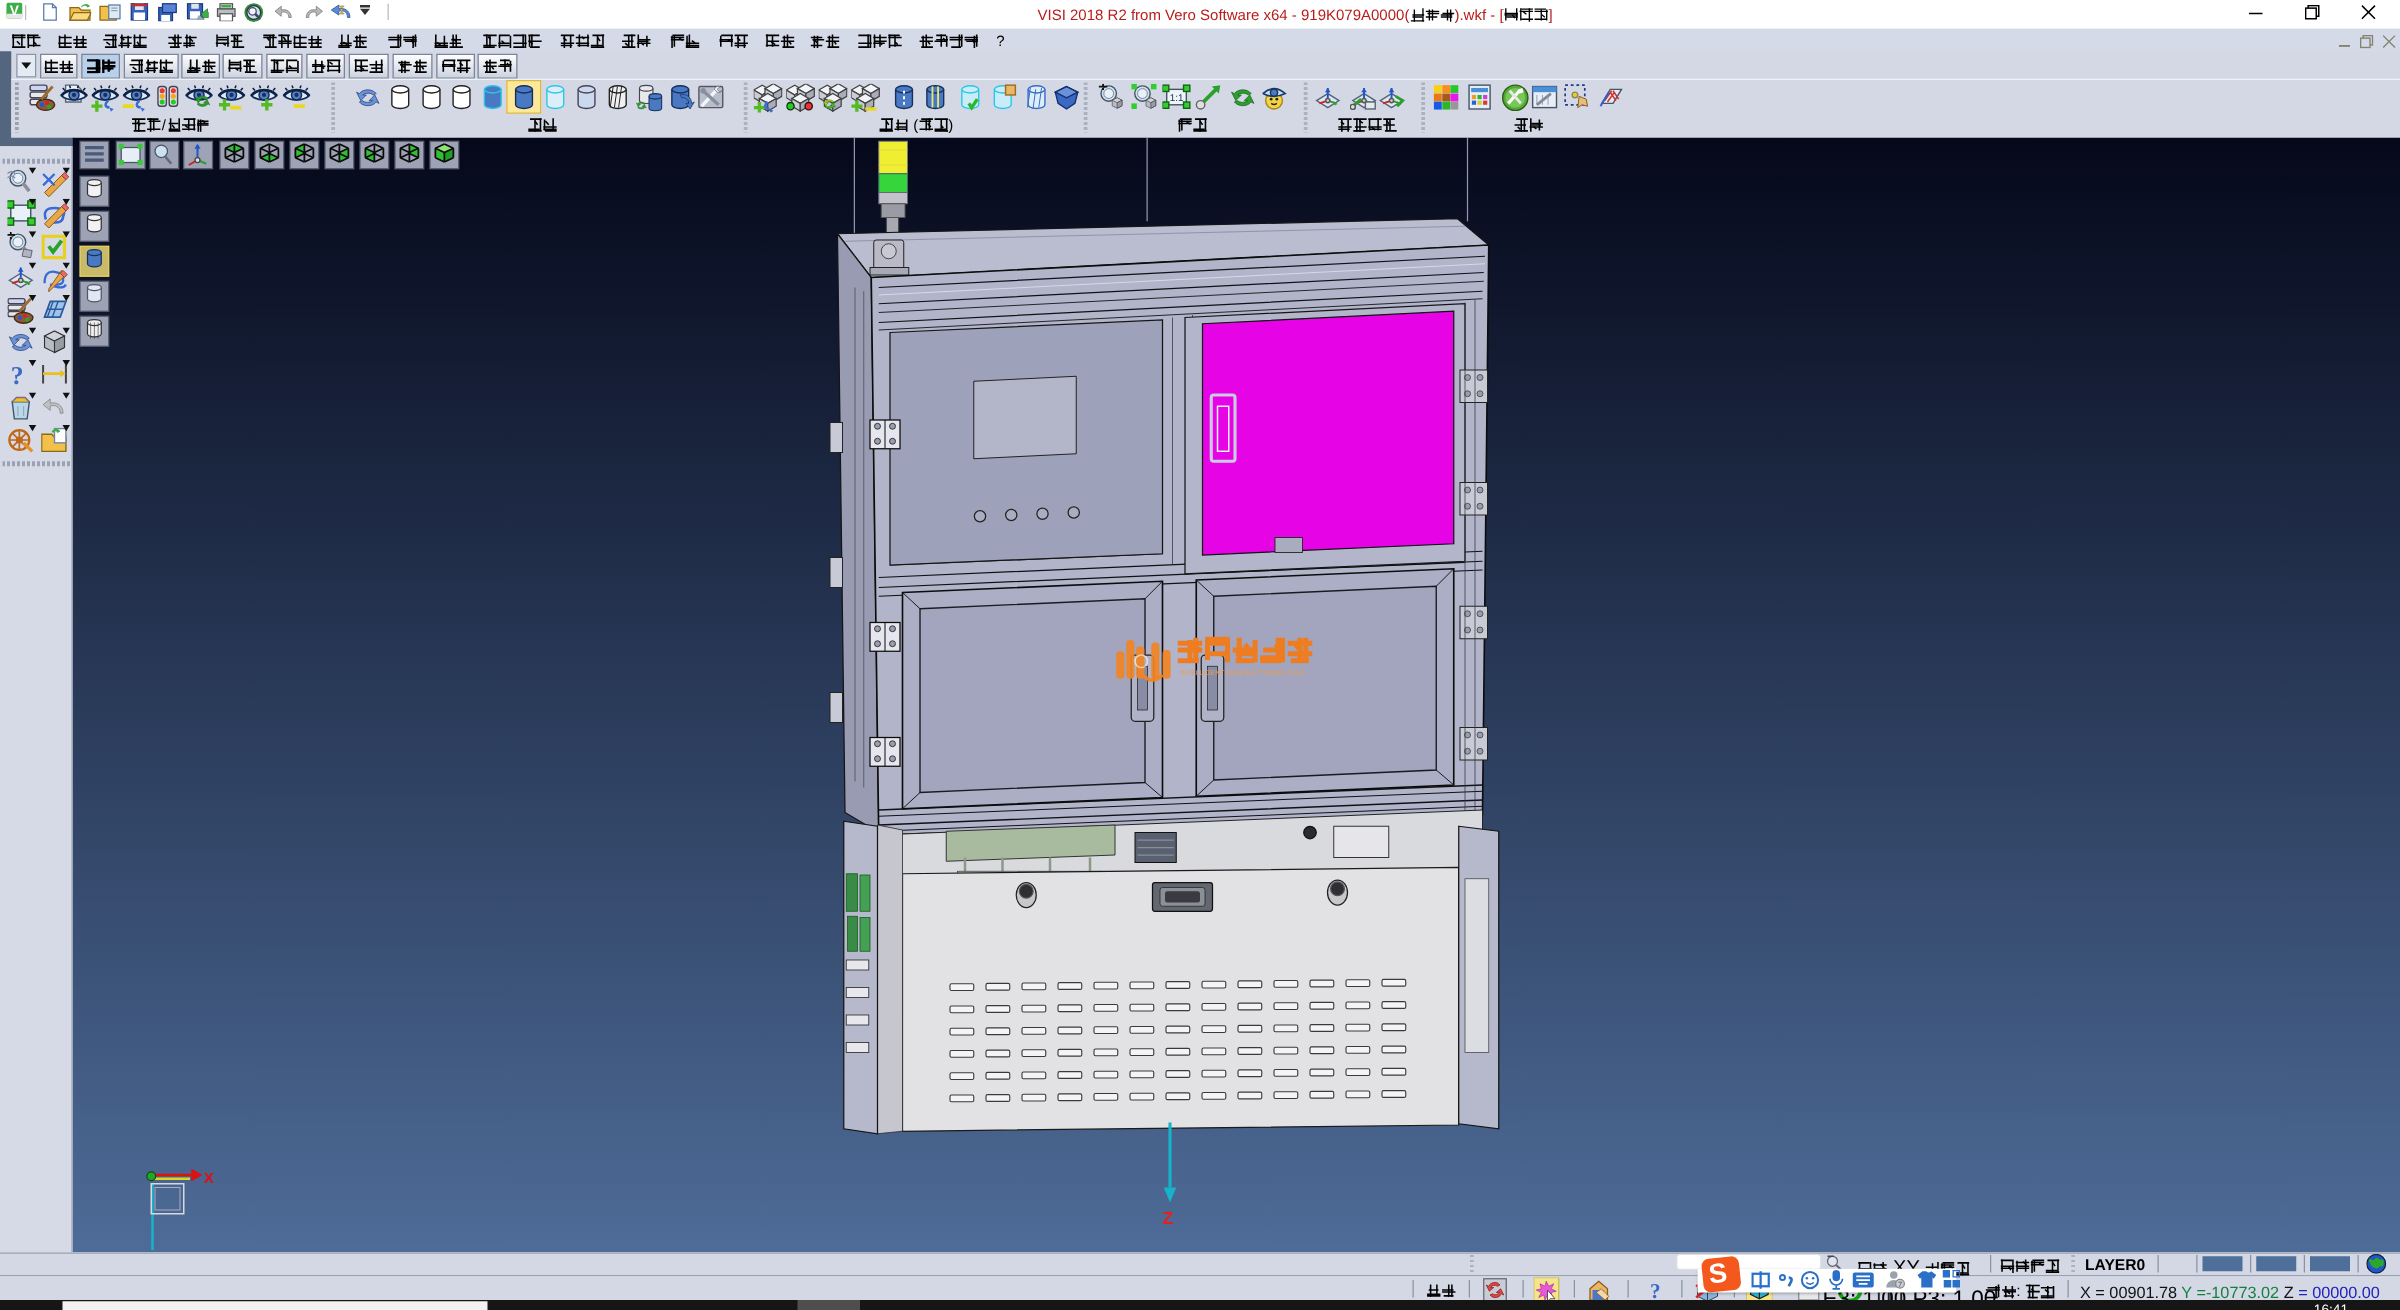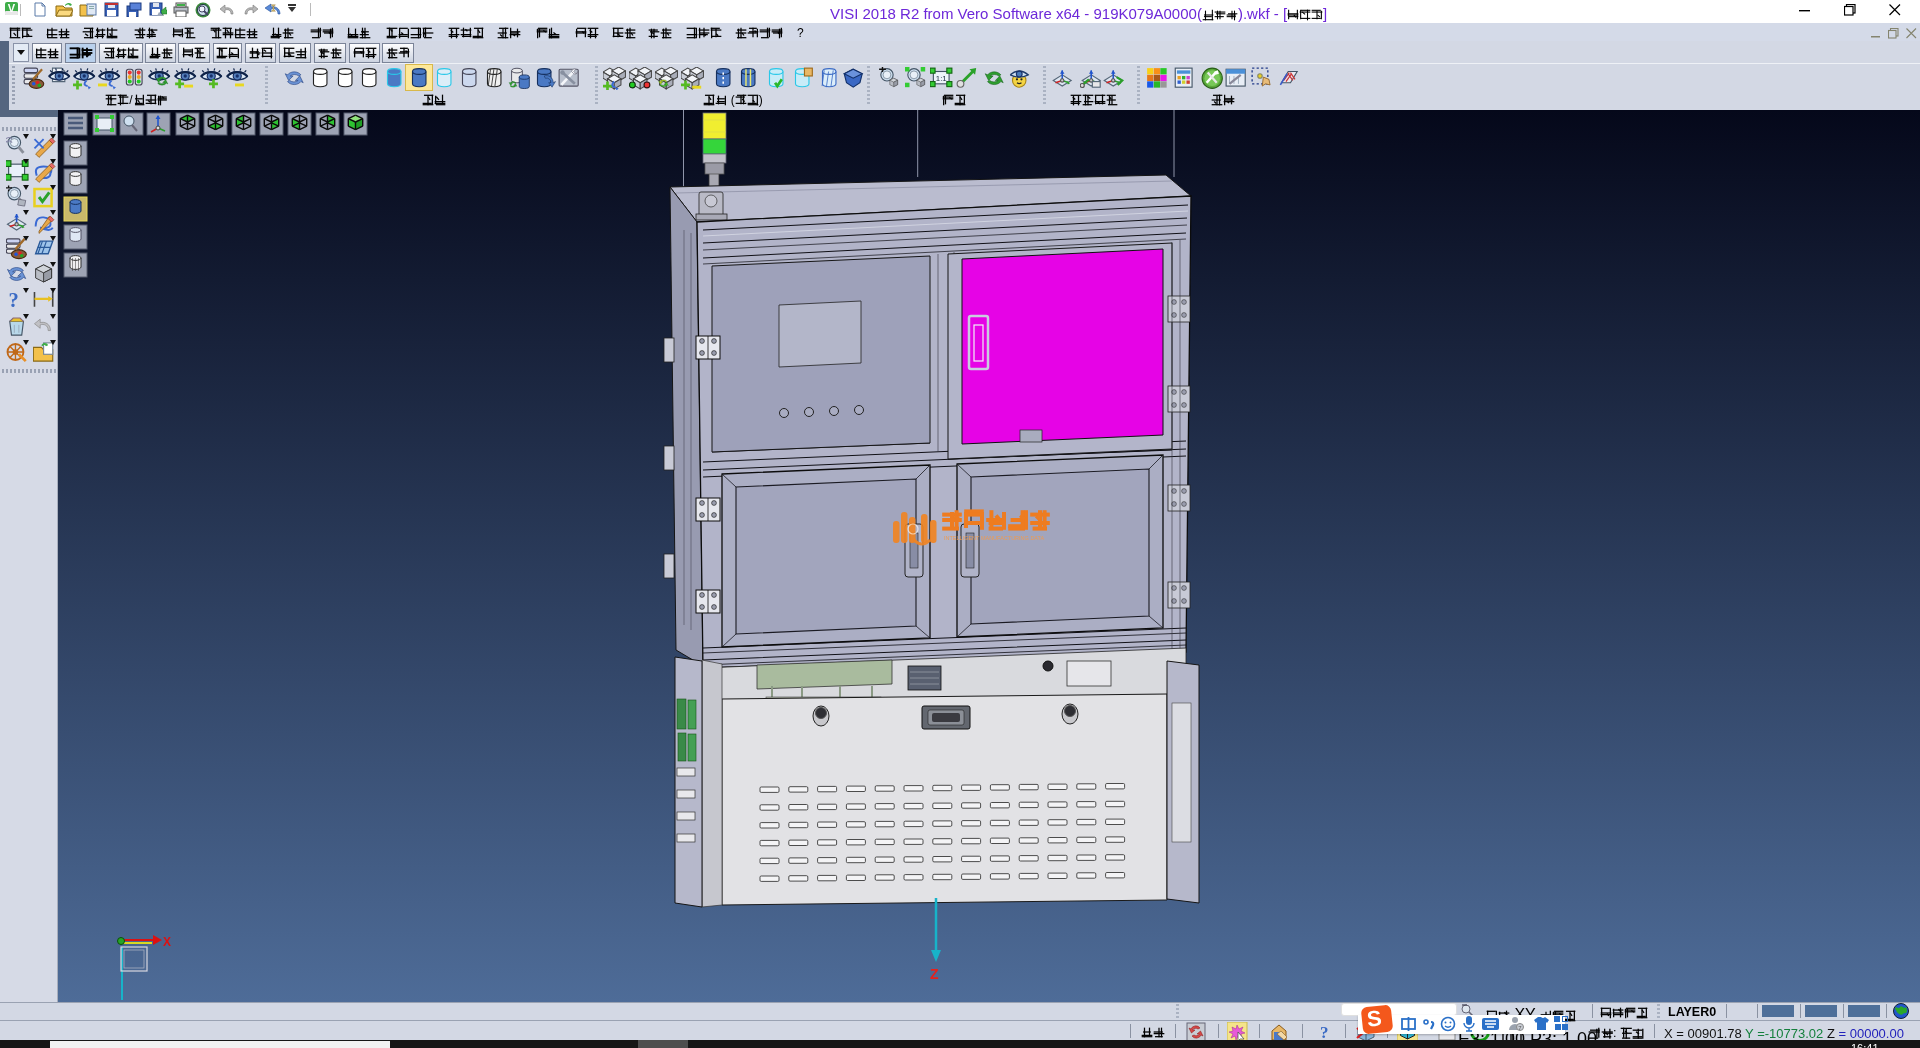--- a/index.html
+++ b/index.html
@@ -1,17 +1,17 @@
 <!DOCTYPE html>
 <html><head><meta charset="utf-8"><style>
 *{margin:0;padding:0;box-sizing:border-box}
 body{width:1920px;height:1048px;overflow:hidden;position:relative;
  font-family:"Liberation Sans",sans-serif;background:#d3d8e4}
 .ab{position:absolute}
-.tl{font-size:15px;color:#6d28d9}
+.tl{font-size:12px;color:#b91c1c}
 </style></head><body>
 <div class="ab" style="left:0;top:0;width:1920px;height:23px;background:#fff"></div>
 <svg class="ab" style="left:5px;top:2px" width="13" height="13">
     <rect x="0" y="0" width="13" height="13" rx="2" fill="#3fae49"></rect>
     <rect x="0" y="9" width="13" height="4" rx="1" fill="#e8e8e8"></rect>
     <text x="6.5" y="10" font-size="11" font-weight="bold" fill="#fff" text-anchor="middle">V</text>
   </svg>
 <div class="ab" style="left:20px;top:4px;width:1px;height:12px;background:#bbb"></div>
 <svg class="ab" style="left:33px;top:2px" width="14" height="15" viewBox="0 0 14 15">
     <path d="M2 1h7l3 3v10H2z" fill="#fff" stroke="#5a7aa8"></path>

